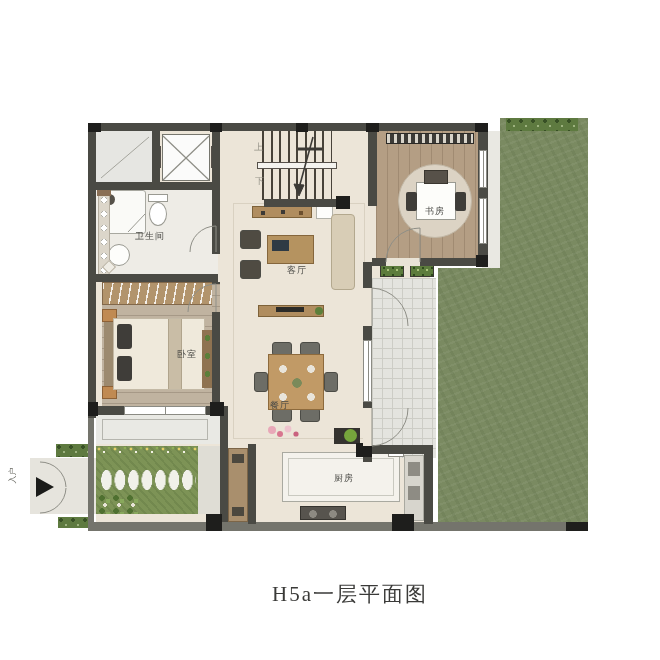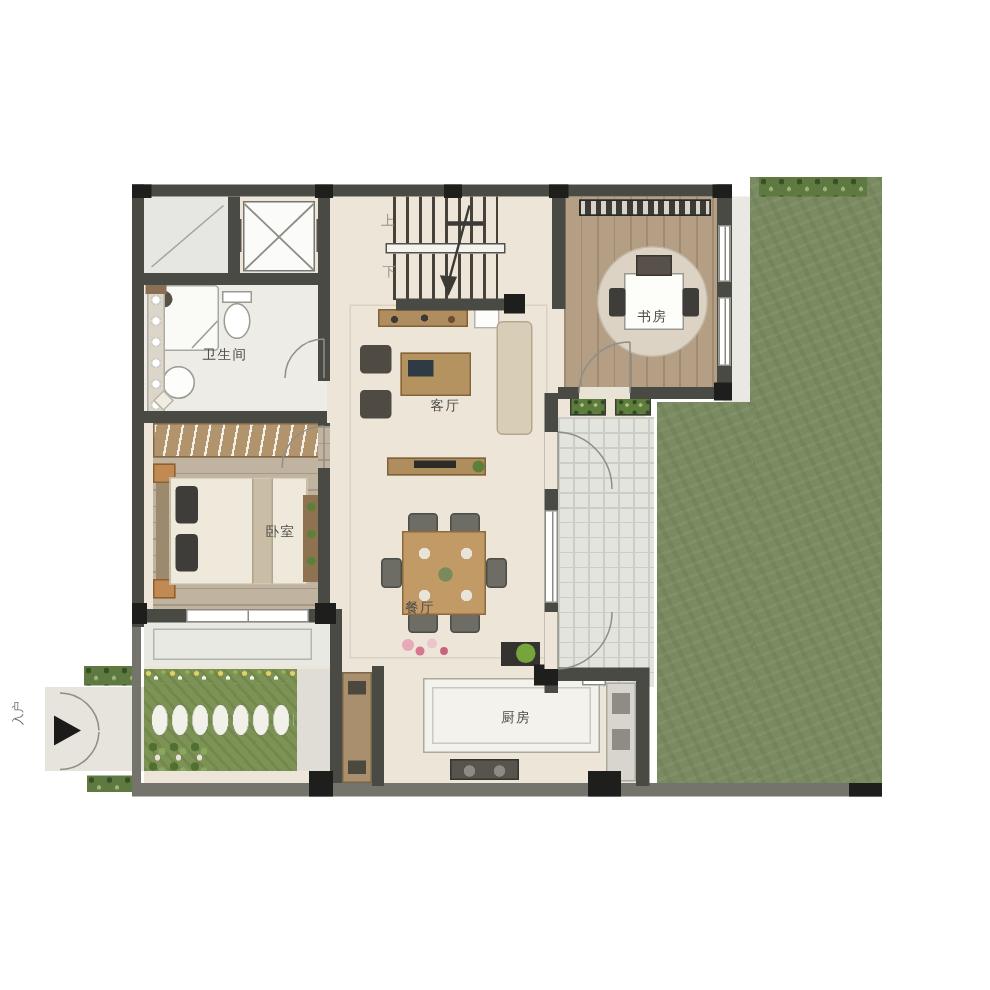--- a/index.html
+++ b/index.html
@@ -241,13 +241,14 @@
   <div class="label" style="left:287px;top:264px;">客厅</div>
   <div class="label" style="left:177px;top:348px;">卧室</div>
   <div class="label" style="left:425px;top:205px;">书房</div>
   <div class="label" style="left:270px;top:399px;">餐厅</div>
   <div class="label" style="left:334px;top:472px;">厨房</div>
   <div class="label faint" style="left:254px;top:141px;">上</div>
   <div class="label faint" style="left:255px;top:175px;">下</div>
   <div class="label vtext" style="left:4px;top:470px;letter-spacing:0;">入户</div>
 
 
+  <div class="caption" style="left:350px;top:580px;">H5a一层平面图</div>
 </div>
 
 </body></html>

